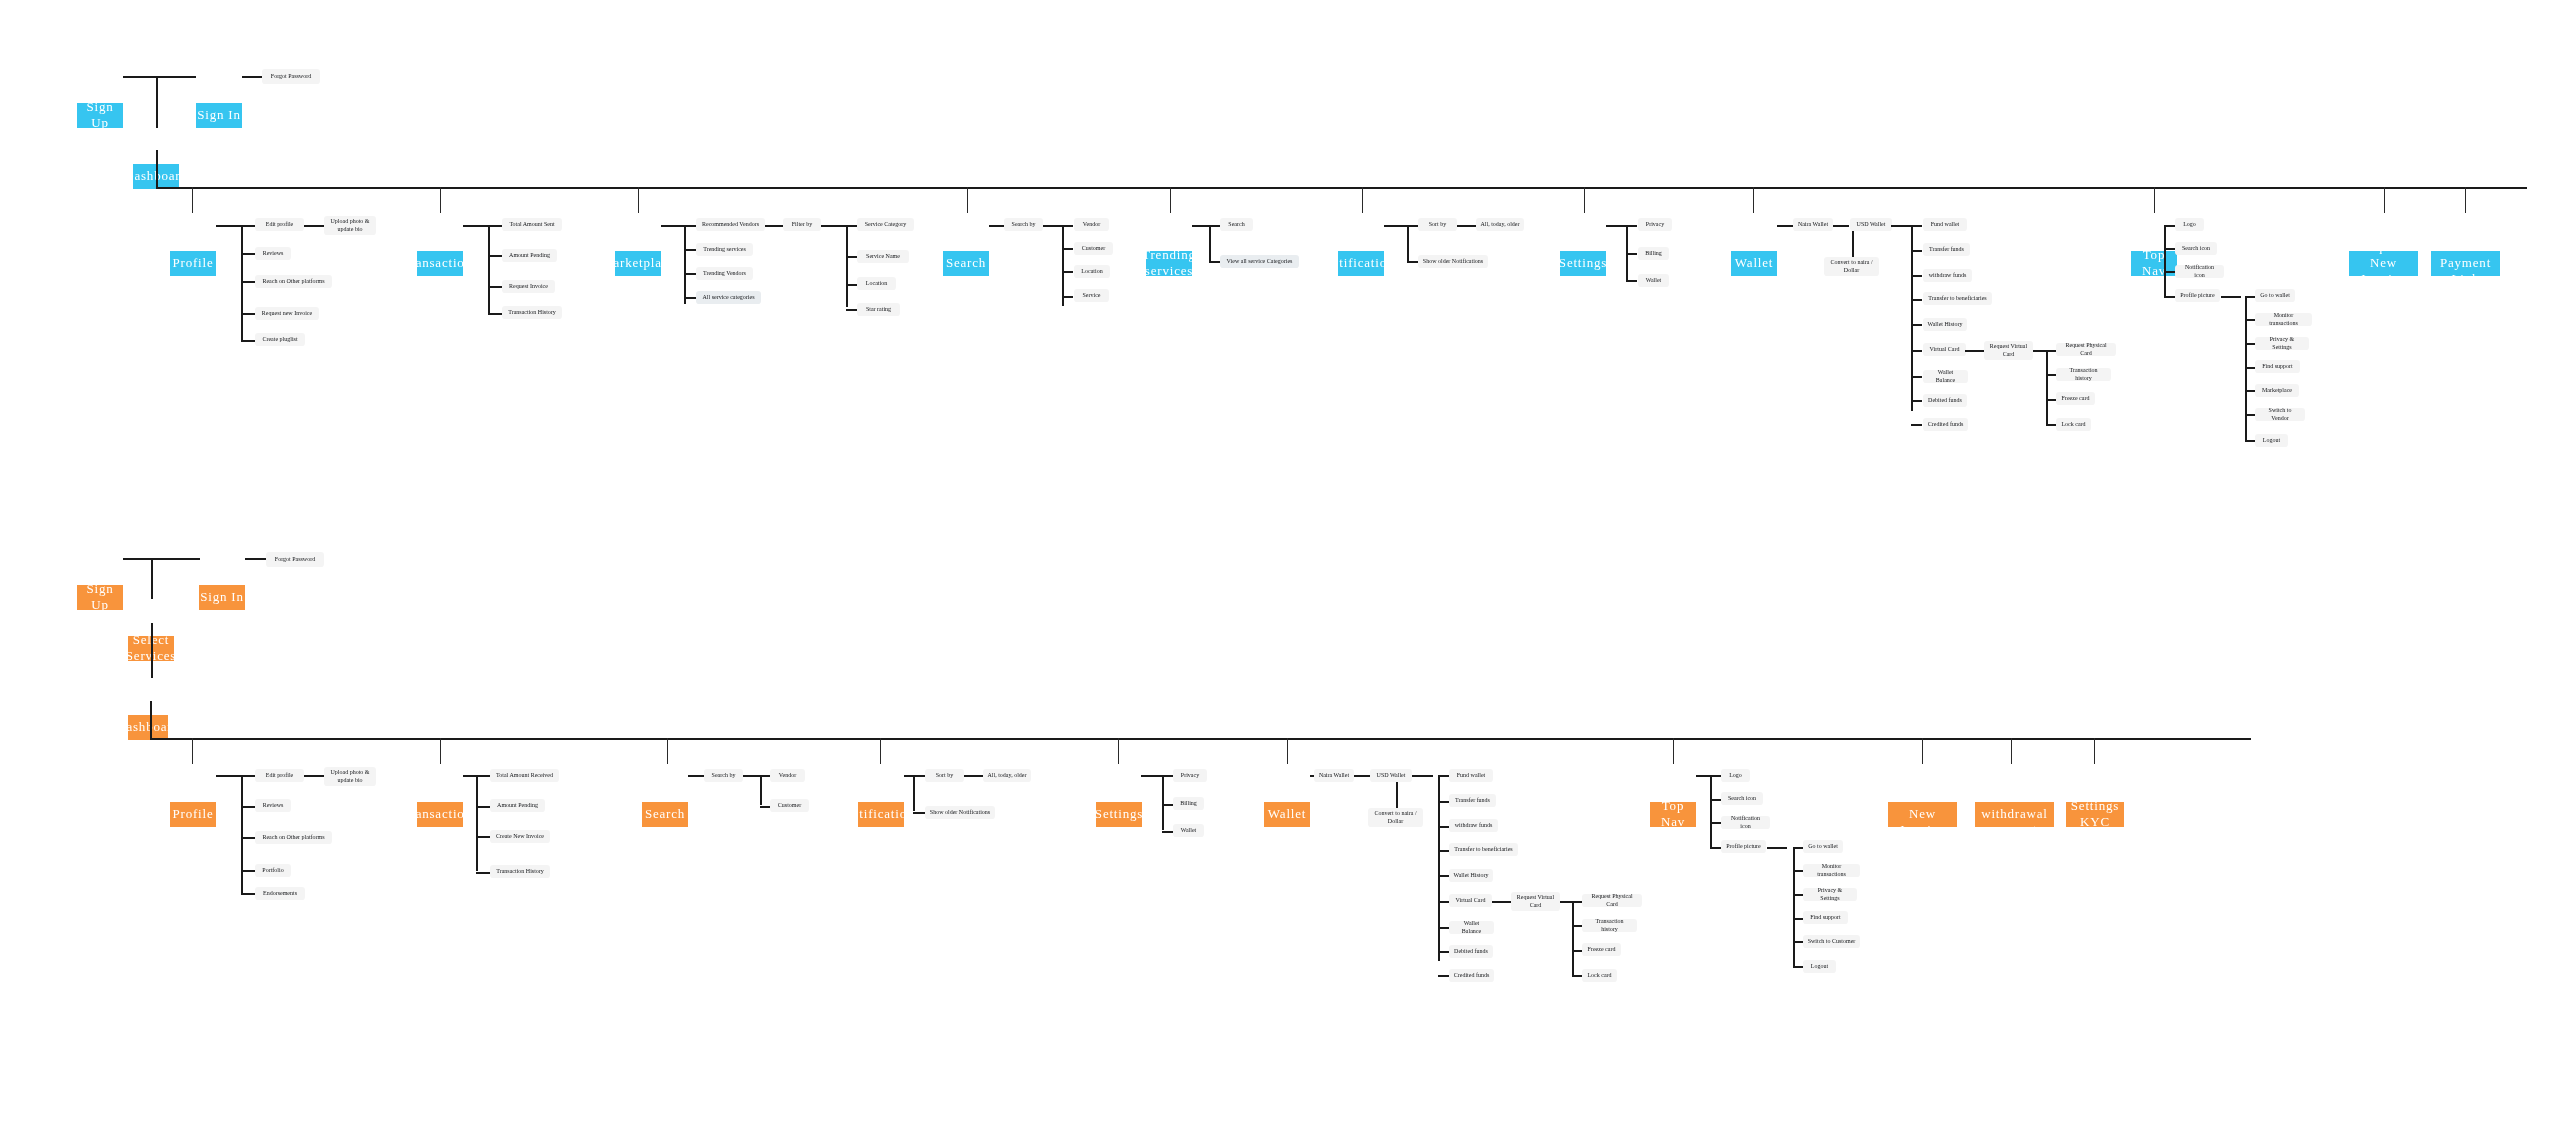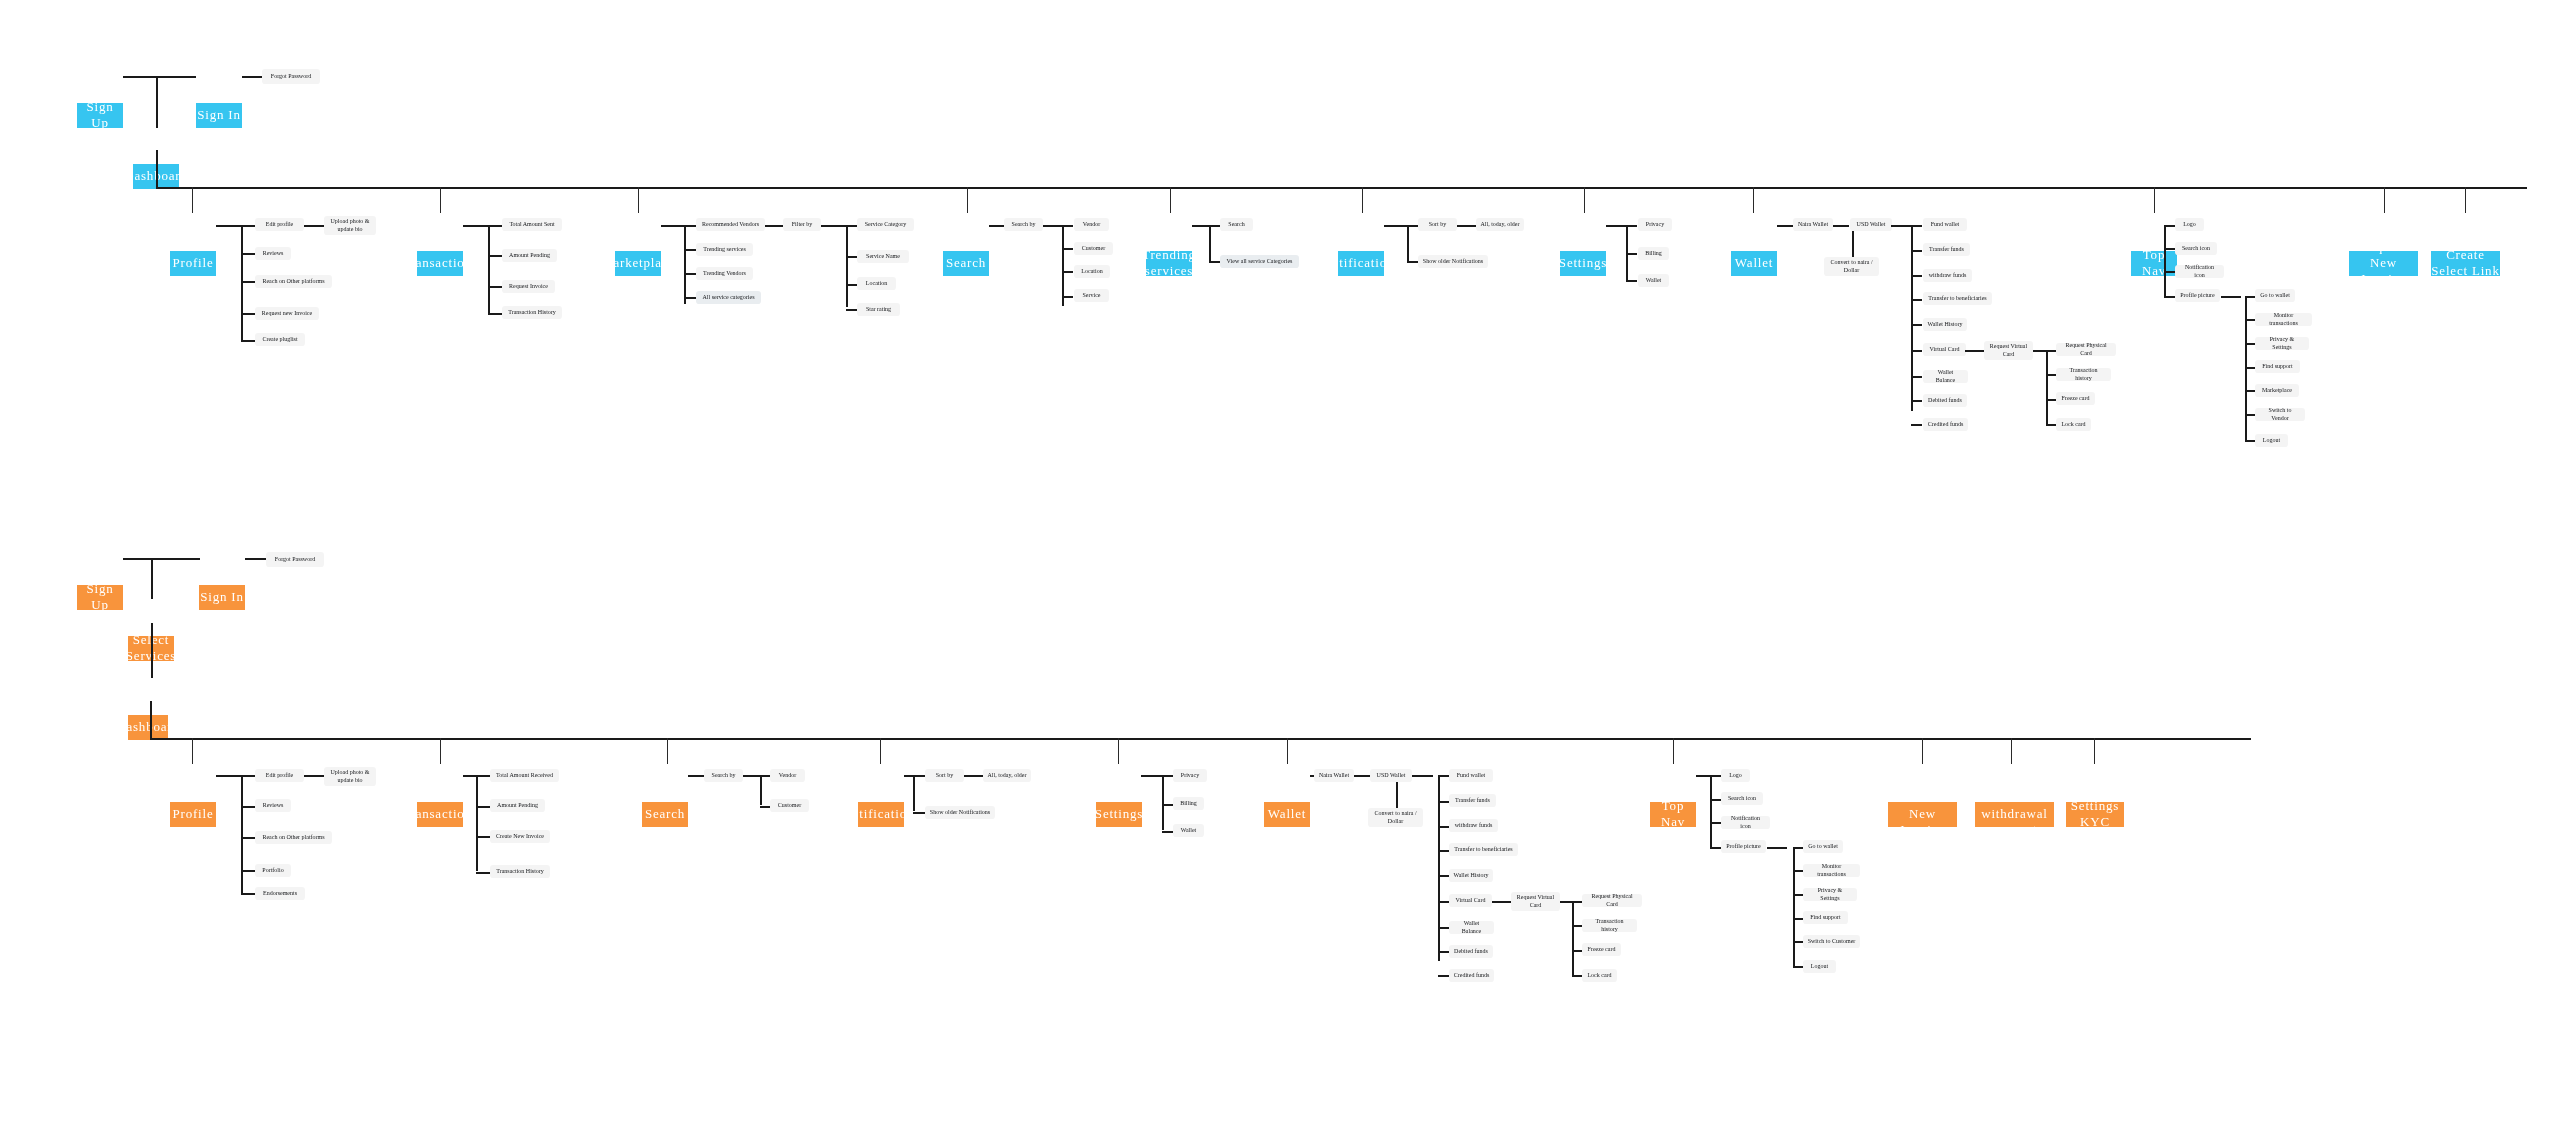--- a/index.html
+++ b/index.html
@@ -282,21 +282,21 @@
 <div class="hline" style="left:2245px;top:390px;width:10px;"></div>
 <div class="node leaf" style="left:2255px;top:384px;width:44px;height:13.2px;">Marketplace</div>
 
 <div class="hline" style="left:2245px;top:414px;width:10px;"></div>
 <div class="node leaf" style="left:2255px;top:408px;width:50px;height:13.2px;">Switch to Vendor</div>
 
 <div class="hline" style="left:2245px;top:440px;width:10px;"></div>
 <div class="node leaf" style="left:2255px;top:434px;width:33px;height:13.2px;">Logout</div>
 
 <div class="node primary blue" style="left:2349px;top:213px;width:69px;height:24.5px;">Request New Invoice</div>
-<div class="node primary blue" style="left:2431px;top:213px;width:69px;height:24.5px;">Create Select Link</div>
+<div class="node primary blue" style="left:2431px;top:213px;width:69px;height:24.5px;">Create Payment Link</div>
 
 <div class="node primary orange" style="left:77px;top:547px;width:46px;height:24.5px;">Sign Up</div>
 <div class="hline" style="left:123px;top:558px;width:77px;"></div>
 <div class="node primary orange" style="left:199px;top:547px;width:46px;height:24.5px;">Sign In</div>
 <div class="hline" style="left:245px;top:558px;width:21px;"></div>
 <div class="node leaf" style="left:266px;top:552px;width:58px;height:15px;">Forgot Password</div>
 
 <div class="vline" style="left:151px;top:558px;height:41px;"></div>
 <div class="node primary orange" style="left:128px;top:598px;width:46px;height:24.5px;flex-direction:column;">Select Services</div>
 <div class="vline" style="left:151px;top:623px;height:55px;"></div>

